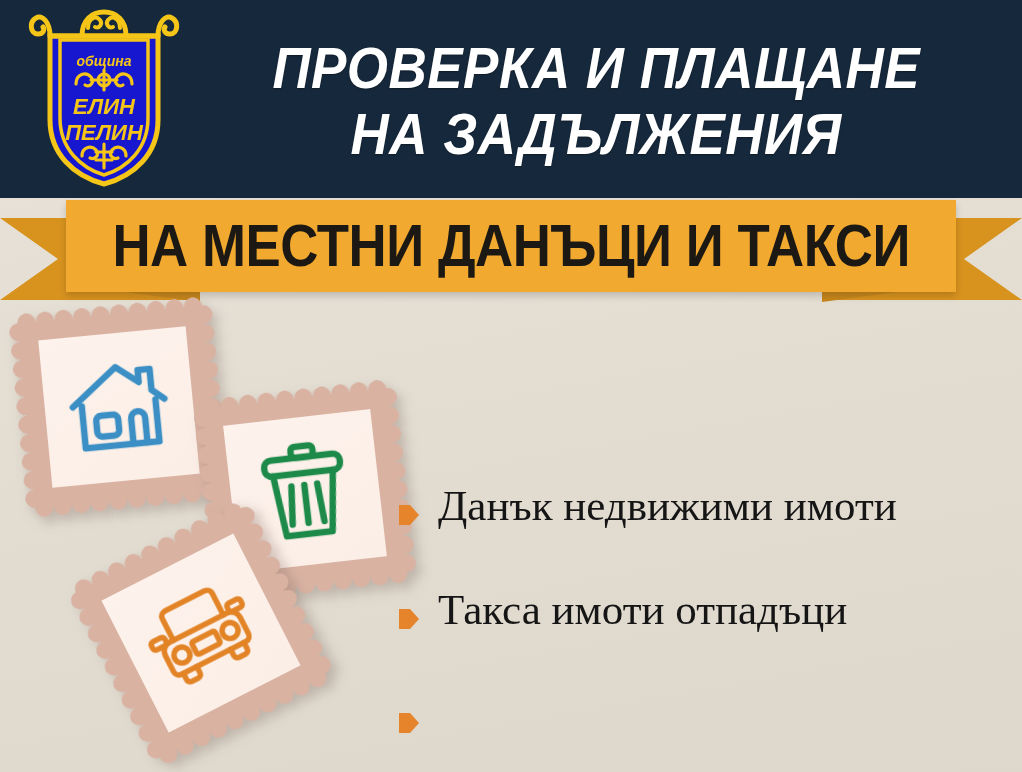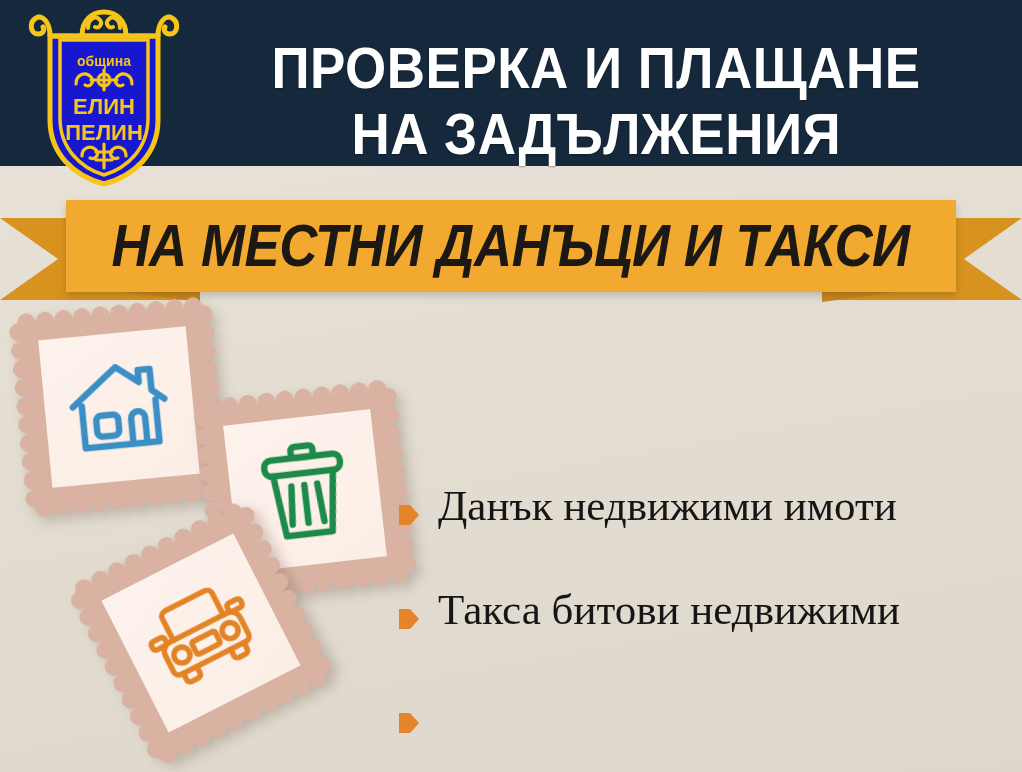--- a/index.html
+++ b/index.html
@@ -22,22 +22,23 @@
     background: linear-gradient(170deg, #e9e3da 0%, #e3ddd2 45%, #ddd7cc 100%);
     overflow: hidden;
   }
 
   
   .header-bar {
     position: absolute;
     left: 0;
     top: 0;
     width: 1022px;
-    height: 166px;
+    height: 198px;
     background: #16293c;
+    font-style: italic;
   }
 
   .logo-wrap {
     position: absolute;
     left: 24px;
     top: 8px;
     width: 160px;
     height: 182px;
   }
   .logo-wrap svg { display: block; }
@@ -66,21 +67,20 @@
     text-shadow: 0 1px 2px rgba(0,0,0,0.35);
   }
 
   
   .ribbon {
     position: absolute;
     left: 0;
     top: 196px;
     width: 1022px;
     height: 112px;
-    font-style: italic;
   }
   .ribbon-tail {
     position: absolute;
     top: 22px;
     width: 200px;
     height: 82px;
     background: #d8931f;
   }
   .ribbon-tail.left {
     left: 0;
@@ -353,21 +353,21 @@
       </span>
       <span class="bullet-label">Данък недвижими имоти</span>
     </div>
 
     <div class="bullet-row">
       <span class="bullet-marker">
         <svg width="22" height="26" viewBox="0 0 22 26">
           <path d="M1 3 H12 L21 13 L12 23 H1 Z" fill="#e5842b"></path>
         </svg>
       </span>
-      <span class="bullet-label">Такса битови недвижими</span>
+      <span class="bullet-label">Такса имоти отпадъци</span>
     </div>
 
     <div class="bullet-row">
       <span class="bullet-marker">
         <svg width="22" height="26" viewBox="0 0 22 26">
           <path d="M1 3 H12 L21 13 L12 23 H1 Z" fill="#e5842b"></path>
         </svg>
       </span>
     </div>
   </div>

